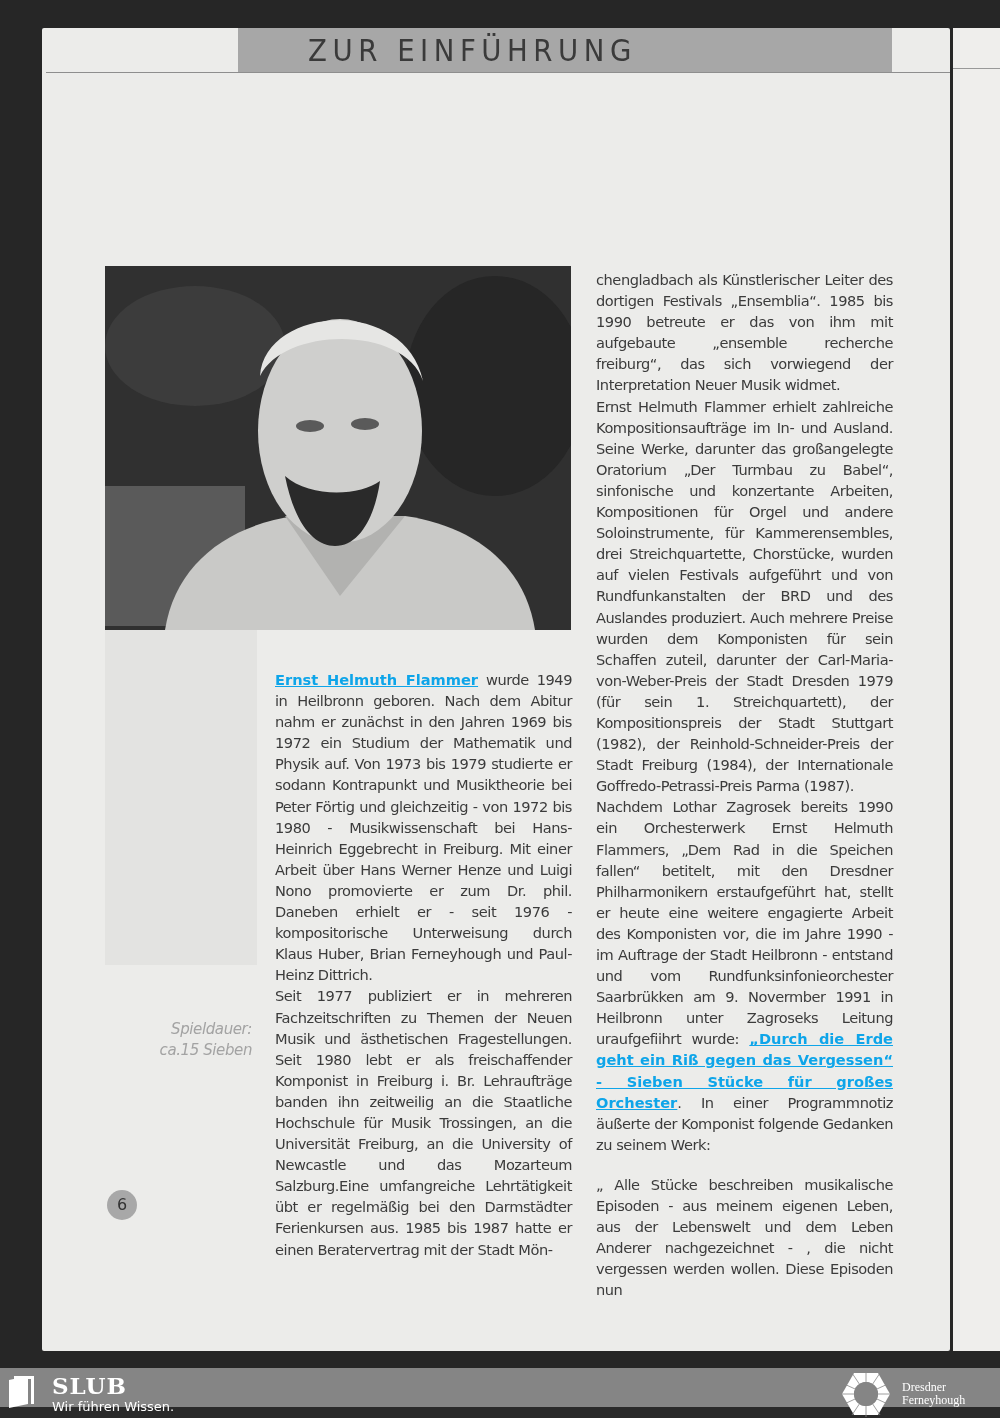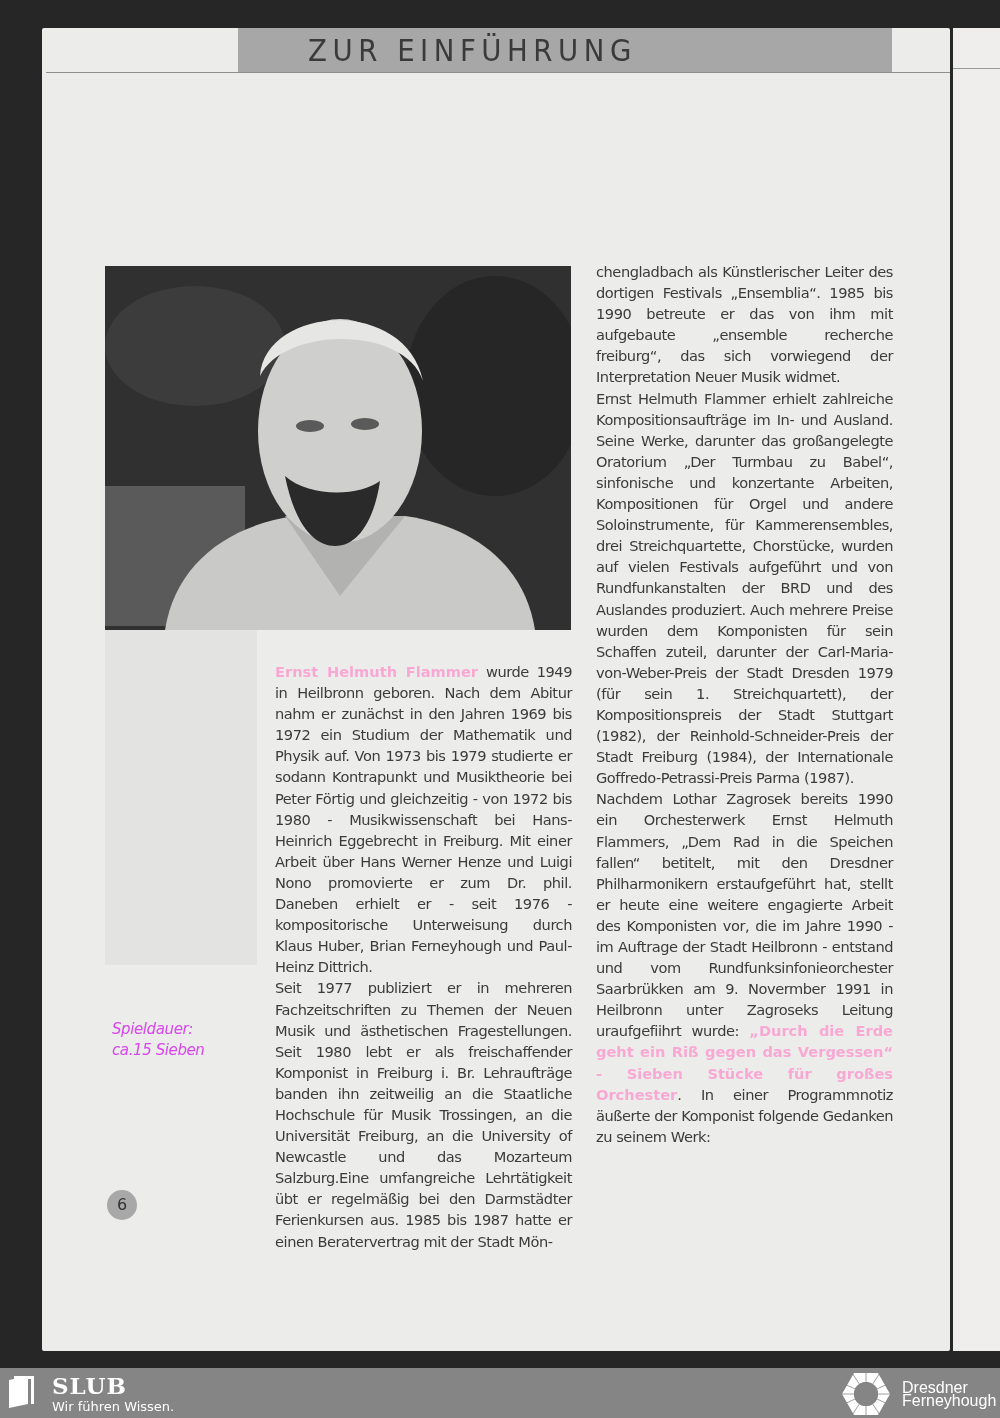--- a/index.html
+++ b/index.html
@@ -48,51 +48,52 @@
     .shaded-panel {
       position: absolute; left: 105px; top: 630px; width: 152px; height: 335px;
       background: #e3e3e1;
     }
     .col {
       position: absolute;
       font-family: "DejaVu Sans", sans-serif;
       font-size: 14.6px; line-height: 21.1px; color: #3b3b3b;
       text-align: justify; text-align-last: left;
       letter-spacing: -0.45px;
+      margin-top: 8px;
     }
     .col p { margin: 0; }
-    .col b { color: #f9a8d4; letter-spacing: 0px; }
+    .col b { color: #0ea5e9; letter-spacing: 0px; text-decoration: underline; }
     .col-left { left: 275px; top: 661px; width: 297px; }
     .col-right { left: 596px; top: 261px; width: 297px; }
     .col .gap { height: 19px; }
     .sidenote {
-      position: absolute; left: 112px; top: 1019px; width: 140px; 
+      position: absolute; left: 112px; top: 1019px; width: 140px; text-align: right;
       font-family: "DejaVu Sans", sans-serif; font-style: italic; font-size: 15px;
-      line-height: 21px; color: #d946ef; letter-spacing: -0.4px;
+      line-height: 21px; color: #a3a3a3; letter-spacing: -0.4px;
     }
     .page-number {
       position: absolute; left: 107px; top: 1190px; width: 30px; height: 30px; border-radius: 50%;
       background: #a8a8a8; color: #333; font-size: 16px; line-height: 30px; text-align: center;
     }
     .footer {
-      position: absolute; left: 0; top: 1368px; width: 1000px; height: 50px; background: #858585;
+      position: absolute; left: 0; top: 1368px; width: 1000px; height: 39px; background: #858585;
     }
     .slub-icon { position: absolute; left: 6px; top: 6px; }
     .slub-name {
       position: absolute; left: 52px; top: 4px; color: #fff;
       font-family: "DejaVu Serif", serif; font-weight: bold; font-size: 23px; letter-spacing: 1px;
     }
     .slub-tagline {
       position: absolute; left: 52px; top: 31px; color: #ffffff;
       font-family: "DejaVu Sans", sans-serif; font-size: 13px;
     }
     .dp-logo { position: absolute; left: 840px; top: 3px; }
     .dp-name {
       position: absolute; left: 902px; top: 13px; color: #fff;
-      font-family: Liberation Sans, sans-serif; font-size: 16px; line-height: 13px;
+      font-family: Liberation Serif, serif; font-size: 12px; line-height: 13px;
     }
   </style>
 </head>
 <body>
 
 <div class="scan-bg"></div>
 <div class="page"></div>
 <div class="page-next">
     <div class="rule"></div>
   </div>
@@ -122,20 +123,21 @@
 <div class="col col-left">
   <p><b>Ernst Helmuth Flammer</b><span> wurde 1949 in Heilbronn geboren. Nach dem Abitur nahm er zunächst in den Jahren 1969 bis 1972 ein Studium der Mathematik und Physik auf. Von 1973 bis 1979 studierte er sodann Kontrapunkt und Musiktheorie bei Peter Förtig und gleichzeitig - von 1972 bis 1980 - Musikwissenschaft bei Hans-Heinrich Eggebrecht in Freiburg. Mit einer Arbeit über Hans Werner Henze und Luigi Nono promovierte er zum Dr. phil. Daneben erhielt er - seit 1976 - kompositorische Unterweisung durch Klaus Huber, Brian Ferneyhough und Paul-Heinz Dittrich.</span></p>
   <p>Seit 1977 publiziert er in mehreren Fachzeitschriften zu Themen der Neuen Musik und ästhetischen Fragestellungen. Seit 1980 lebt er als freischaffender Komponist in Freiburg i. Br. Lehraufträge banden ihn zeitweilig an die Staatliche Hochschule für Musik Trossingen, an die Universität Freiburg, an die University of Newcastle und das Mozarteum Salzburg.Eine umfangreiche Lehrtätigkeit übt er regelmäßig bei den Darmstädter Ferienkursen aus. 1985 bis 1987 hatte er einen Beratervertrag mit der Stadt Mön-</p>
 </div>
 
 <div class="col col-right">
   <p>chengladbach als Künstlerischer Leiter des dortigen Festivals „Ensemblia“. 1985 bis 1990 betreute er das von ihm mit aufgebaute „ensemble recherche freiburg“, das sich vorwiegend der Interpretation Neuer Musik widmet.</p>
   <p>Ernst Helmuth Flammer erhielt zahlreiche Kompositionsaufträge im In- und Ausland. Seine Werke, darunter das großangelegte Oratorium „Der Turmbau zu Babel“, sinfonische und konzertante Arbeiten, Kompositionen für Orgel und andere Soloinstrumente, für Kammerensembles, drei Streichquartette, Chorstücke, wurden auf vielen Festivals aufgeführt und von Rundfunkanstalten der BRD und des Auslandes produziert. Auch mehrere Preise wurden dem Komponisten für sein Schaffen zuteil, darunter der Carl-Maria-von-Weber-Preis der Stadt Dresden 1979 (für sein 1. Streichquartett), der Kompositionspreis der Stadt Stuttgart (1982), der Reinhold-Schneider-Preis der Stadt Freiburg (1984), der Internationale Goffredo-Petrassi-Preis Parma (1987).</p>
   <p><span>Nachdem Lothar Zagrosek bereits 1990 ein Orchesterwerk Ernst Helmuth Flammers, „Dem Rad in die Speichen fallen“ betitelt, mit den Dresdner Philharmonikern erstaufgeführt hat, stellt er heute eine weitere engagierte Arbeit des Komponisten vor, die im Jahre 1990 - im Auftrage der Stadt Heilbronn - entstand und vom Rundfunksinfonieorchester Saarbrükken am 9. Novermber 1991 in Heilbronn unter Zagroseks Leitung uraufgefiihrt wurde: </span><b>„Durch die Erde geht ein Riß gegen das Vergessen“ - Sieben Stücke für großes Orchester</b><span>. In einer Programmnotiz äußerte der Komponist folgende Gedanken zu seinem Werk:</span></p>
   <div class="gap"></div>
+  <p>„ Alle Stücke beschreiben musikalische Episoden - aus meinem eigenen Leben, aus der Lebenswelt und dem Leben Anderer nachgezeichnet - , die nicht vergessen werden wollen. Diese Episoden nun</p>
 </div>
 
 <div class="sidenote">
   <div>Spieldauer:</div>
   <div>ca.15 Sieben</div>
 </div>
 
 <div class="page-number">6</div>
 
 <div class="footer">

